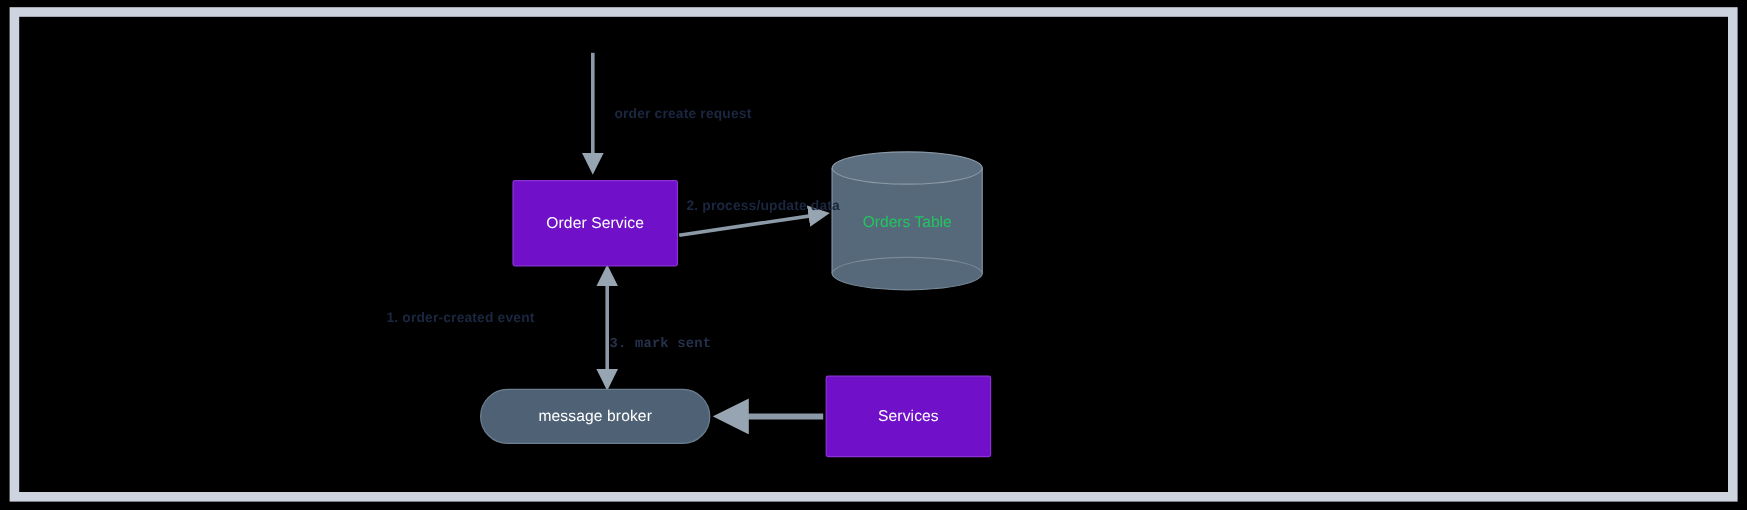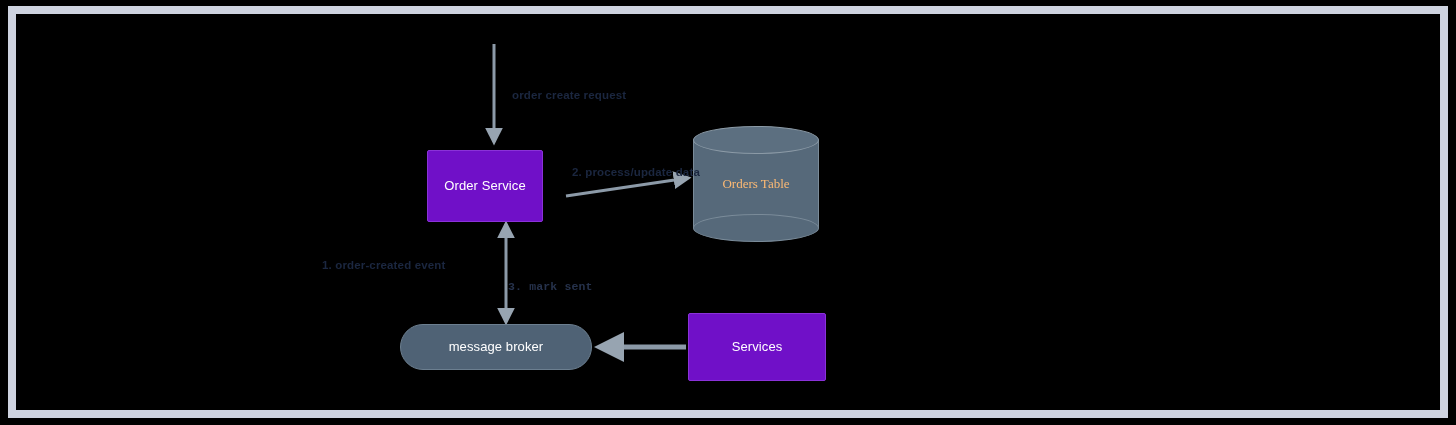--- a/index.html
+++ b/index.html
@@ -81,24 +81,23 @@
     width: 100%; height: 28px;
     background: #56697a;
     border: 1px solid #7a8b99;
     border-radius: 50%;
   }
   .cyl-label {
     position: absolute;
     left: 0; top: 0;
     width: 100%; height: 100%;
     display: flex; align-items: center; justify-content: center;
-    color: #fdba74;
+    color: #22c55e;
     font-size: 13px;
     z-index: 2;
-    font-family: Liberation Serif, serif;
   }
   
   .edge-label {
     position: absolute;
     color: #1b2740;
     font-size: 11.5px;
     font-weight: 700;
     white-space: nowrap;
     z-index: 7;
     letter-spacing: .15px;
@@ -149,21 +148,21 @@
     </svg>
 
     <div class="edge-label" style="left:512px; top:77px;margin-top:12px;">order create request</div>
 
     <div class="edge-label" style="left:572px; top:166px;">2. process/update data</div>
 
     <div class="edge-label" style="left:322px; top:246px;margin-top:13px;">1. order-created event</div>
 
     <div class="edge-label dim" style="left:508px; top:280px;">3. mark sent</div>
 
-    <div class="node box-purple" style="left:427px; top:150px; width:116px; height:72px;">
+    <div class="node box-purple" style="left:427px; top:150px; width:138px; height:72px;">
       <span>Order Service</span>
     </div>
 
     <div class="cylinder" style="left:693px; top:126px; width:126px; height:116px;">
       <div class="cyl-body"></div>
       <div class="cyl-bot"></div>
       <div class="cyl-top"></div>
       <div class="cyl-label">Orders Table</div>
     </div>
 

